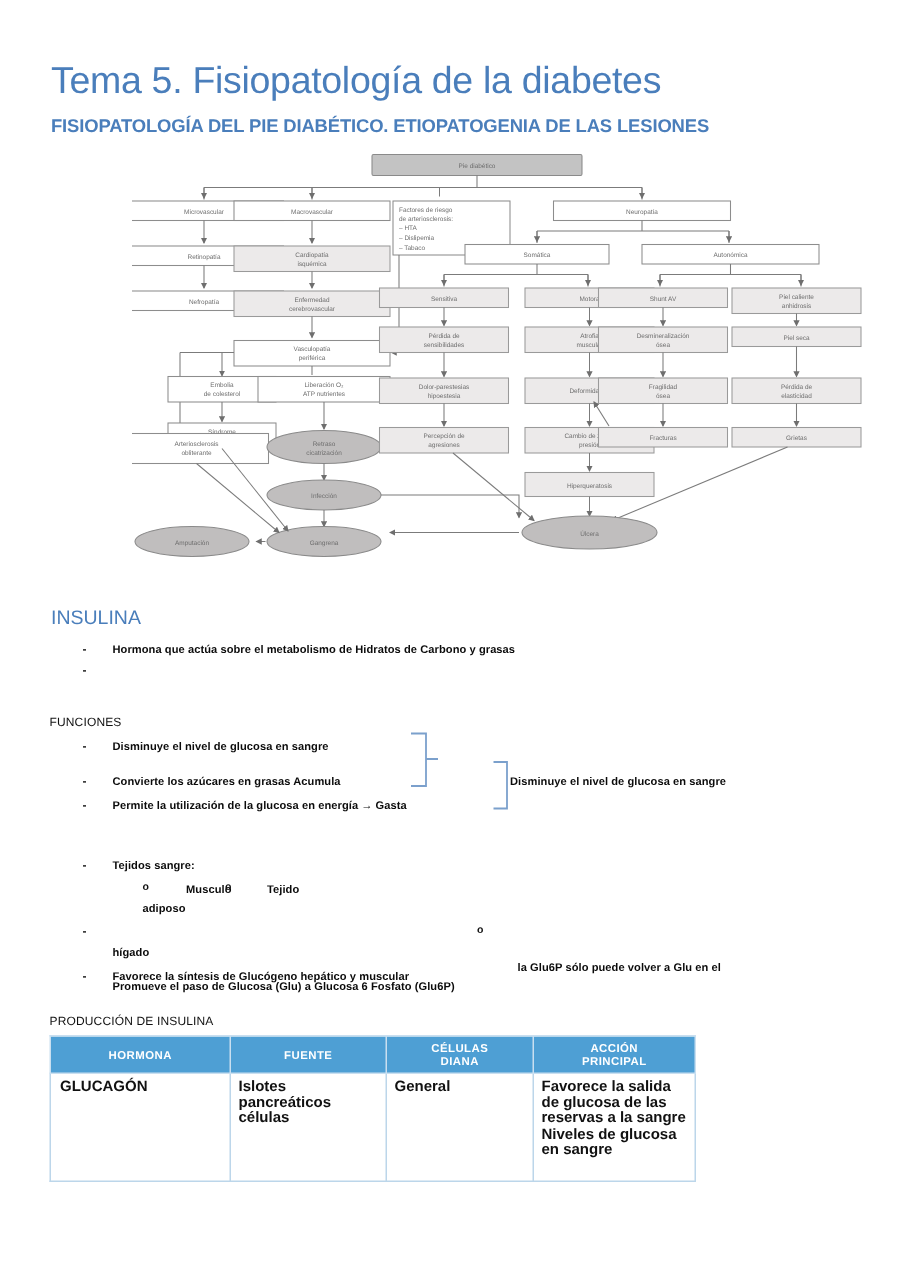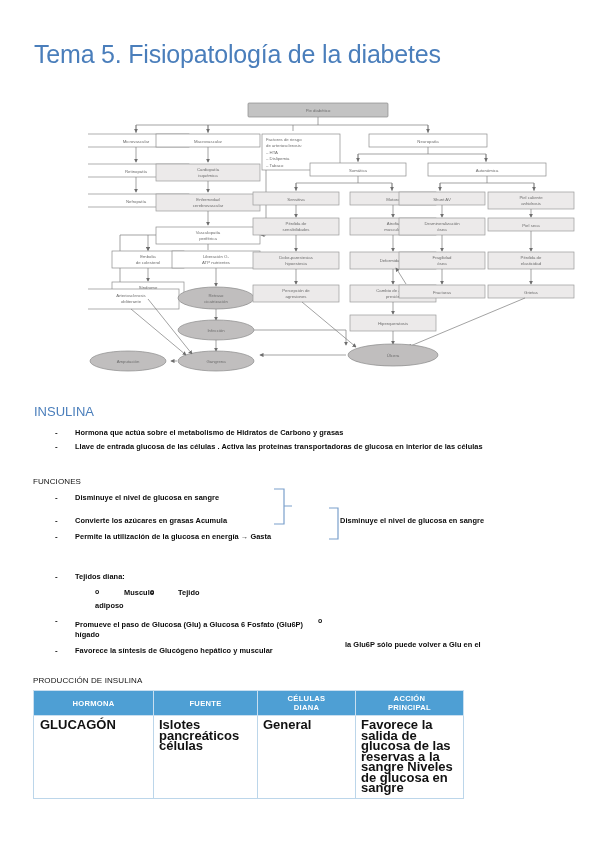--- a/index.html
+++ b/index.html
@@ -47,35 +47,36 @@
   .tbl{
     position:absolute;left:33px;top:690px;width:430px;
     border-collapse:collapse;table-layout:fixed;
   }
   .tbl th{
     background:#4e9fd4;color:#ffffff;font-size:7.6px;font-weight:700;
     text-align:center;padding:3px 18px;letter-spacing:0.3px;
     border:1px solid #c9dff0;
   }
   .tbl td{
-    font-size:13px;font-weight:700;color:#111;vertical-align:top;
+    font-size:10px;font-weight:700;color:#111;vertical-align:top;
     padding:4px 5px;line-height:10.5px;border:1px solid #bcd6ea;
     background:#ffffff;
   }
   .tbl td.first{padding-left:6px;}
   .col1{width:120px;}.col2{width:104px;}.col3{width:98px;}.col4{width:108px;}
 
   .brace{position:absolute;}
 </style>
 </head>
 <body>
 
 <div class="page">
 
   <div class="doc-title">Tema 5. Fisiopatología de la diabetes</div>
+  <div class="doc-subtitle">FISIOPATOLOGÍA DEL PIE DIABÉTICO. ETIOPATOGENIA DE LAS LESIONES</div>
 
   <div class="diagram-wrap">
     <svg class="diagram-svg" viewBox="0 0 487 282" xmlns="http://www.w3.org/2000/svg">
       <defs>
         <marker id="ah" markerWidth="6" markerHeight="6" refX="5" refY="3" orient="auto">
           <path d="M0,0 L6,3 L0,6 z" fill="#6e6e6e"></path>
         </marker>
         <style>
           .bx{fill:#ffffff;stroke:#8d8d8d;stroke-width:0.7;}
           .bxg{fill:#eceaea;stroke:#9a9a9a;stroke-width:0.7;}
@@ -250,21 +251,20 @@
       <path class="ln" d="M258,257 L172,257" marker-end="url(#ah)"></path>
     </svg>
   </div>
 
   <div class="sec-head" style="left:34px;top:404px;">INSULINA</div>
 
   <div class="bullet" style="left:55px;top:428px;">-</div>
   <div class="para" style="left:75px;top:428px;width:480px;">Hormona que actúa sobre el metabolismo de Hidratos de Carbono y grasas</div>
 
   <div class="bullet" style="left:55px;top:442px;">-</div>
-  <div class="para" style="left:75px;top:442px;width:472px;">Llave de entrada glucosa de las células . Activa las proteínas transportadoras de glucosa en interior de las células</div>
 
   <div class="label" style="left:33px;top:477px;font-size:8px;">FUNCIONES</div>
 
   <div class="bullet" style="left:55px;top:493px;">-</div>
   <div class="para" style="left:75px;top:493px;">Disminuye el nivel de glucosa en sangre</div>
 
   <div class="bullet" style="left:55px;top:516px;">-</div>
   <div class="para" style="left:75px;top:516px;">Convierte los azúcares en grasas  Acumula</div>
 
   <div class="bullet" style="left:55px;top:532px;">-</div>
@@ -274,30 +274,30 @@
     <path d="M2,2 L12,2 L12,19 L20,19 L12,19 L12,37 L2,37" fill="none" stroke="#7ba0cc" stroke-width="1.2"></path>
   </svg>
   <svg class="brace" style="left:327px;top:506px;" width="18" height="36" viewBox="0 0 18 36">
     <path d="M2,2 L11,2 L11,33 L2,33" fill="none" stroke="#7ba0cc" stroke-width="1.2"></path>
   </svg>
 
   <div class="para" style="left:340px;top:516px;">Disminuye el nivel de glucosa en sangre</div>
 
 
   <div class="bullet" style="left:55px;top:572px;">-</div>
-  <div class="para" style="left:75px;top:572px;">Tejidos diana:</div>
+  <div class="para" style="left:75px;top:572px;">Tejidos sangre:</div>
 
   <div class="subbullet" style="left:95px;top:588px;">o</div>
   <div class="para" style="left:112px;top:588px;padding-left:12px;">Musculo</div>
   <div class="subbullet" style="left:150px;top:588px;">o</div>
   <div class="para" style="left:178px;top:588px;">Tejido</div>
   <div class="para" style="left:95px;top:601px;">adiposo</div>
 
   <div class="bullet" style="left:55px;top:616px;">-</div>
-  <div class="para" style="left:75px;top:620px;">Promueve el paso de Glucosa (Glu) a Glucosa  6 Fosfato (Glu6P)</div>
+  <div class="para" style="left:75px;top:653px;">Promueve el paso de Glucosa (Glu) a Glucosa  6 Fosfato (Glu6P)</div>
   <div class="subbullet" style="left:318px;top:617px;">o</div>
   <div class="para" style="left:345px;top:616px;margin-top:24px;">la Glu6P sólo  puede  volver a  Glu  en el</div>
   <div class="para" style="left:75px;top:630px;">hígado</div>
 
   <div class="bullet" style="left:55px;top:646px;">-</div>
   <div class="para" style="left:75px;top:646px;">Favorece la síntesis de Glucógeno hepático y muscular</div>
 
   <div class="label" style="left:33px;top:676px;font-size:8px;">PRODUCCIÓN DE INSULINA</div>
 
   <table class="tbl">

